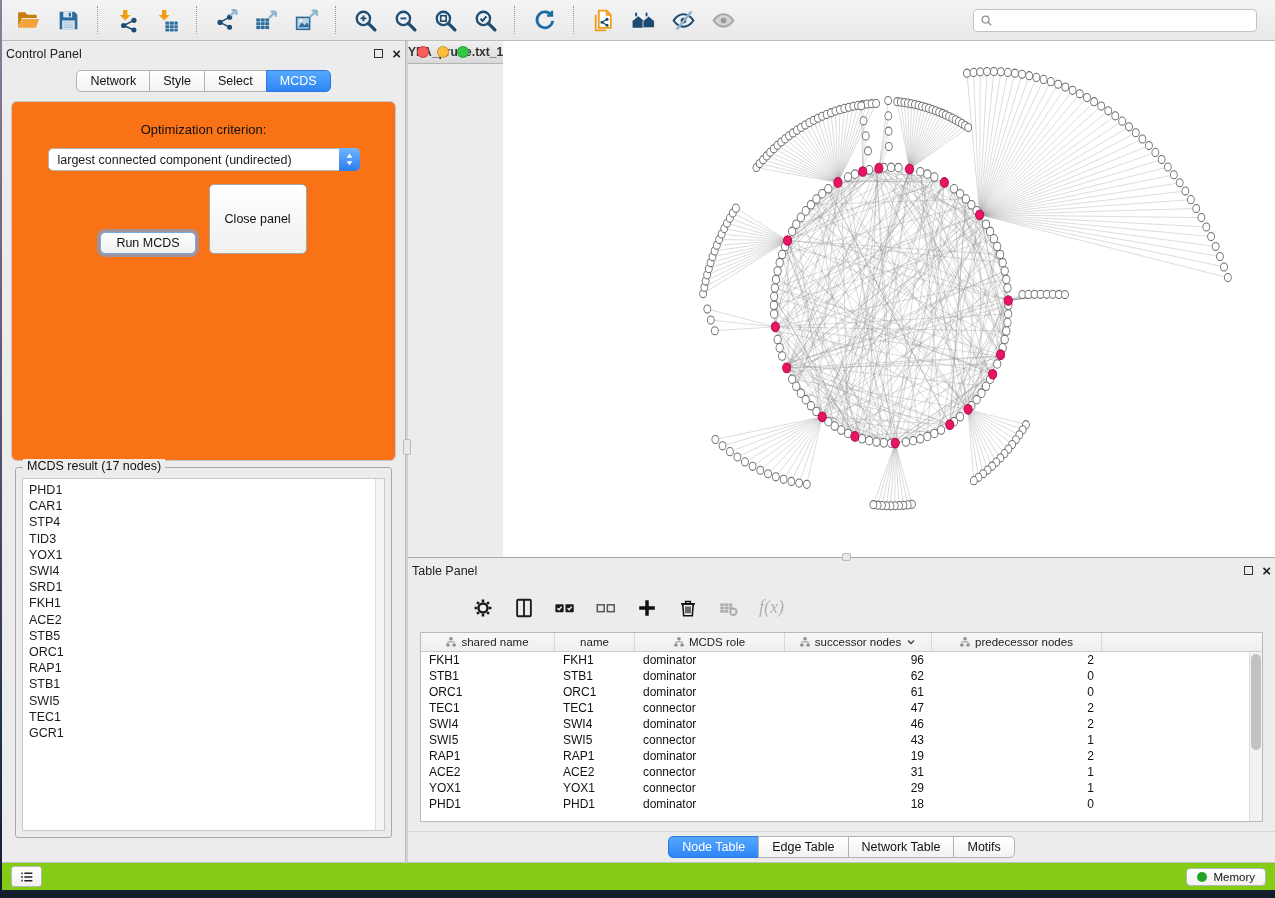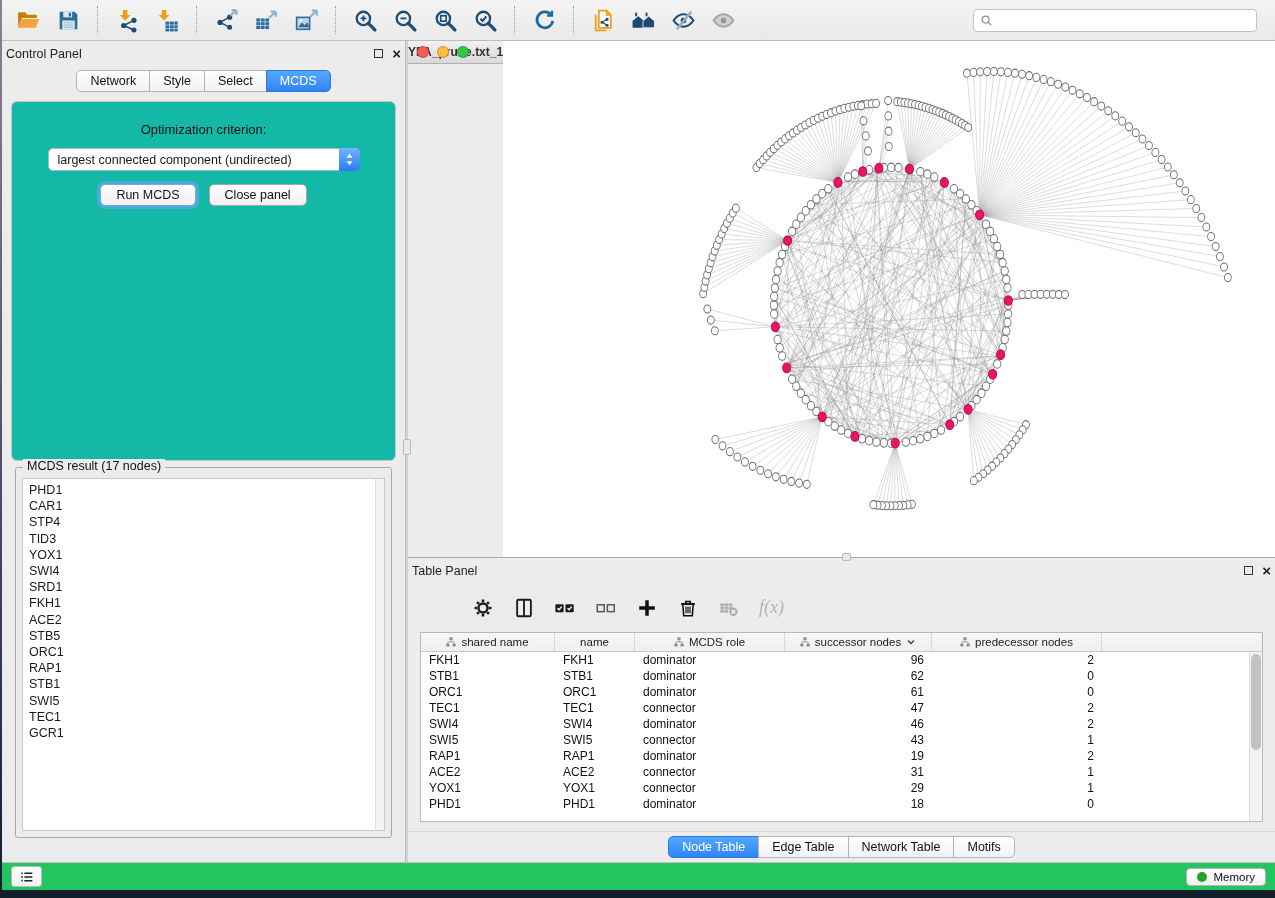--- a/index.html
+++ b/index.html
@@ -31,28 +31,28 @@
   
   .cp-header, .tp-header { height:25px; display:flex; align-items:center; padding:0 4px; font-size:12.5px; color:#222; flex:none; }
   .panel-header-icons { margin-left:auto; display:flex; align-items:center; gap:9px; }
   .float-box { width:9px; height:9px; border:1.6px solid #333; display:inline-block; }
   .close-x { font-size:15px; font-weight:bold; color:#222; line-height:10px; }
   .cp-tabs { display:flex; justify-content:center; margin-top:4px; flex:none; }
   .seg { border:1px solid #b3b3b3; margin-left:-1px; background:linear-gradient(#ffffff,#f2f2f2); padding:3px 13px; font-size:12.5px; color:#111; cursor:default; }
   .seg:first-child { border-radius:5px 0 0 5px; margin-left:0; }
   .seg:last-child { border-radius:0 5px 5px 0; }
   .seg.active { background:linear-gradient(#55a8fd,#2e85f6); border-color:#2d7ade; color:#fff; }
-  .cp-box { margin:9px 9px 0 9px; height:360px; border:1px solid #c7c7c7; border-radius:6px; background:#14b8a6; flex:none; }
+  .cp-box { margin:9px 9px 0 9px; height:360px; border:1px solid #c7c7c7; border-radius:6px; background:#f97316; flex:none; }
   .opt-label { text-align:center; margin-top:20px; font-size:13px; color:#111; }
   .popup { display:flex; align-items:center; width:312px; height:23px; background:#fff; border:1px solid #b4b4b4; border-radius:5px; margin:11px auto 0 auto; position:relative; font-size:12.5px; padding:0 26px 0 9px; white-space:nowrap; }
   .popup .cap { position:absolute; right:-1px; top:-1px; bottom:-1px; width:21px; border-radius:0 5px 5px 0; background:linear-gradient(#71b5fa,#2a7cf0); display:flex; align-items:center; justify-content:center; }
   .popup .cap svg { width:9px; height:15px; }
   .btn-row { display:flex; justify-content:center; gap:13px; margin-top:13px; }
   .btn { background:linear-gradient(#ffffff,#f0f0f0); border:1px solid #a6a6a6; border-radius:5px; padding:3px 15px; font-size:12.5px; color:#111; }
-  .btn.focused { box-shadow:0 0 0 3px rgba(106,166,245,.6); border-color:#74a9e8; }
+  .btn.focused { box-shadow:0 0 0 3px rgba(106,166,245,.6); border-color:#74a9e8;margin-top:48px; }
   .group { position:relative; border:1px solid #a9a9a9; border-radius:3px; margin:6px 13px 0 13px; height:371px; flex:none; }
   .group-title { position:absolute; top:-9px; left:7px; background:#ececec; padding:0 4px; font-size:12.5px; color:#111; }
   .group-list { position:absolute; left:6px; right:6px; top:10px; bottom:6px; background:#fff; border:1px solid #c9c9c9; overflow:hidden; font-size:12.5px; line-height:16.2px; padding:3px 0 0 6px; }
   .mcds-scroll { position:absolute; right:0; top:0; bottom:0; width:9px; background:#f4f4f4; border-left:1px solid #ddd; }
 
   
   .network-window { height:517px; flex:none; display:flex; flex-direction:row; border-bottom:1px solid #a8a8a8; position:relative; }
   .nw-titlebar { height:23px; flex:none; background:linear-gradient(#f1f1f1,#d9d9d9); border-bottom:1px solid #b2b2b2; position:relative; display:flex; align-items:center; justify-content:center; }
   .traffic { position:absolute; left:9px; top:5px; display:flex; gap:8px; }
   .traffic span { width:12px; height:12px; border-radius:50%; display:inline-block; border:0.5px solid rgba(0,0,0,.2); }
@@ -74,21 +74,21 @@
   .th svg.sort { width:10px; height:10px; }
   .tbody { position:absolute; left:0; right:13px; top:19px; bottom:0; overflow:hidden; }
   .tr { display:flex; height:16px; line-height:16px; }
   .td { padding:0 8px; font-size:12px; color:#111; white-space:nowrap; overflow:hidden; flex:none; }
   .td.right { text-align:right; }
   .tv-scroll { position:absolute; right:0; top:19px; bottom:0; width:13px; background:#f2f2f2; border-left:1px solid #ddd; }
   .tv-thumb { position:absolute; left:1px; right:1px; top:2px; height:96px; background:#c2c2c2; border-radius:6px; }
   .tp-tabs { flex:1; display:flex; justify-content:center; align-items:center; border-top:1px solid #d8d8d8; margin-top:9px; }
 
   
-  .status-bar { height:28px; flex:none; background:#22c55e; border-top:1px solid #c2c2c2; display:flex; align-items:center; justify-content:space-between; padding:0 9px; }
+  .status-bar { height:28px; flex:none; background:#84cc16; border-top:1px solid #c2c2c2; display:flex; align-items:center; justify-content:space-between; padding:0 9px; }
   .sb-btn { width:31px; height:21px; background:linear-gradient(#fff,#f1f1f1); border:1px solid #b9b9b9; border-radius:3px; display:flex; align-items:center; justify-content:center; }
   .sb-btn svg { width:16px; height:16px; }
   .memory-btn { display:flex; align-items:center; gap:6px; background:linear-gradient(#fff,#f3f3f3); border:1px solid #b5b5b5; border-radius:4px; padding:2px 10px; font-size:11.5px; color:#111; }
   .memory-dot { width:10px; height:10px; border-radius:50%; display:inline-block; }
 </style>
 </head>
 <body>
 
 <div class="app">
 

